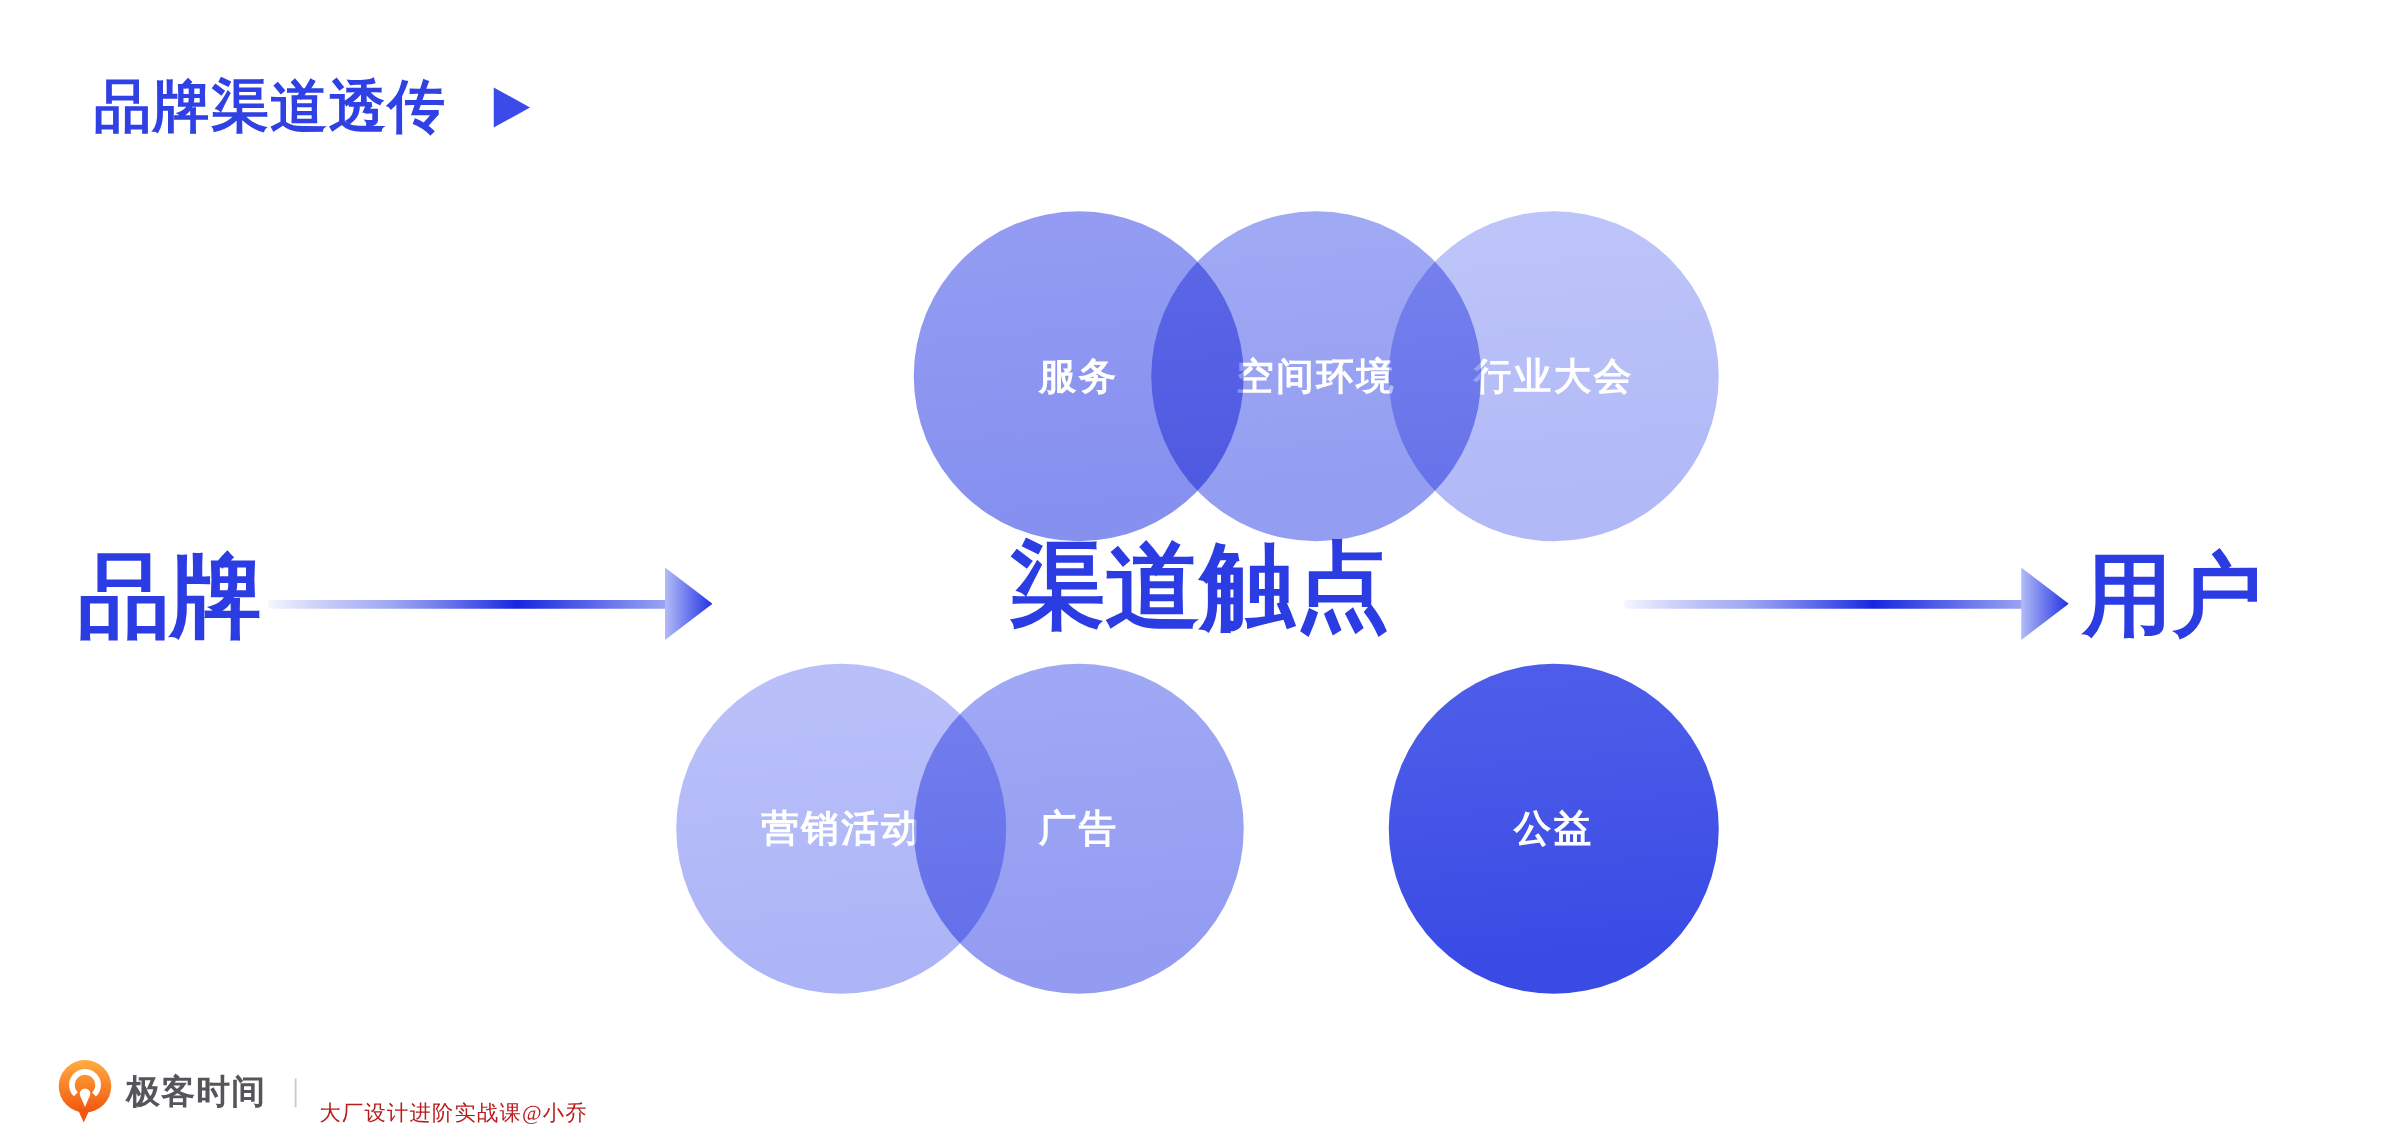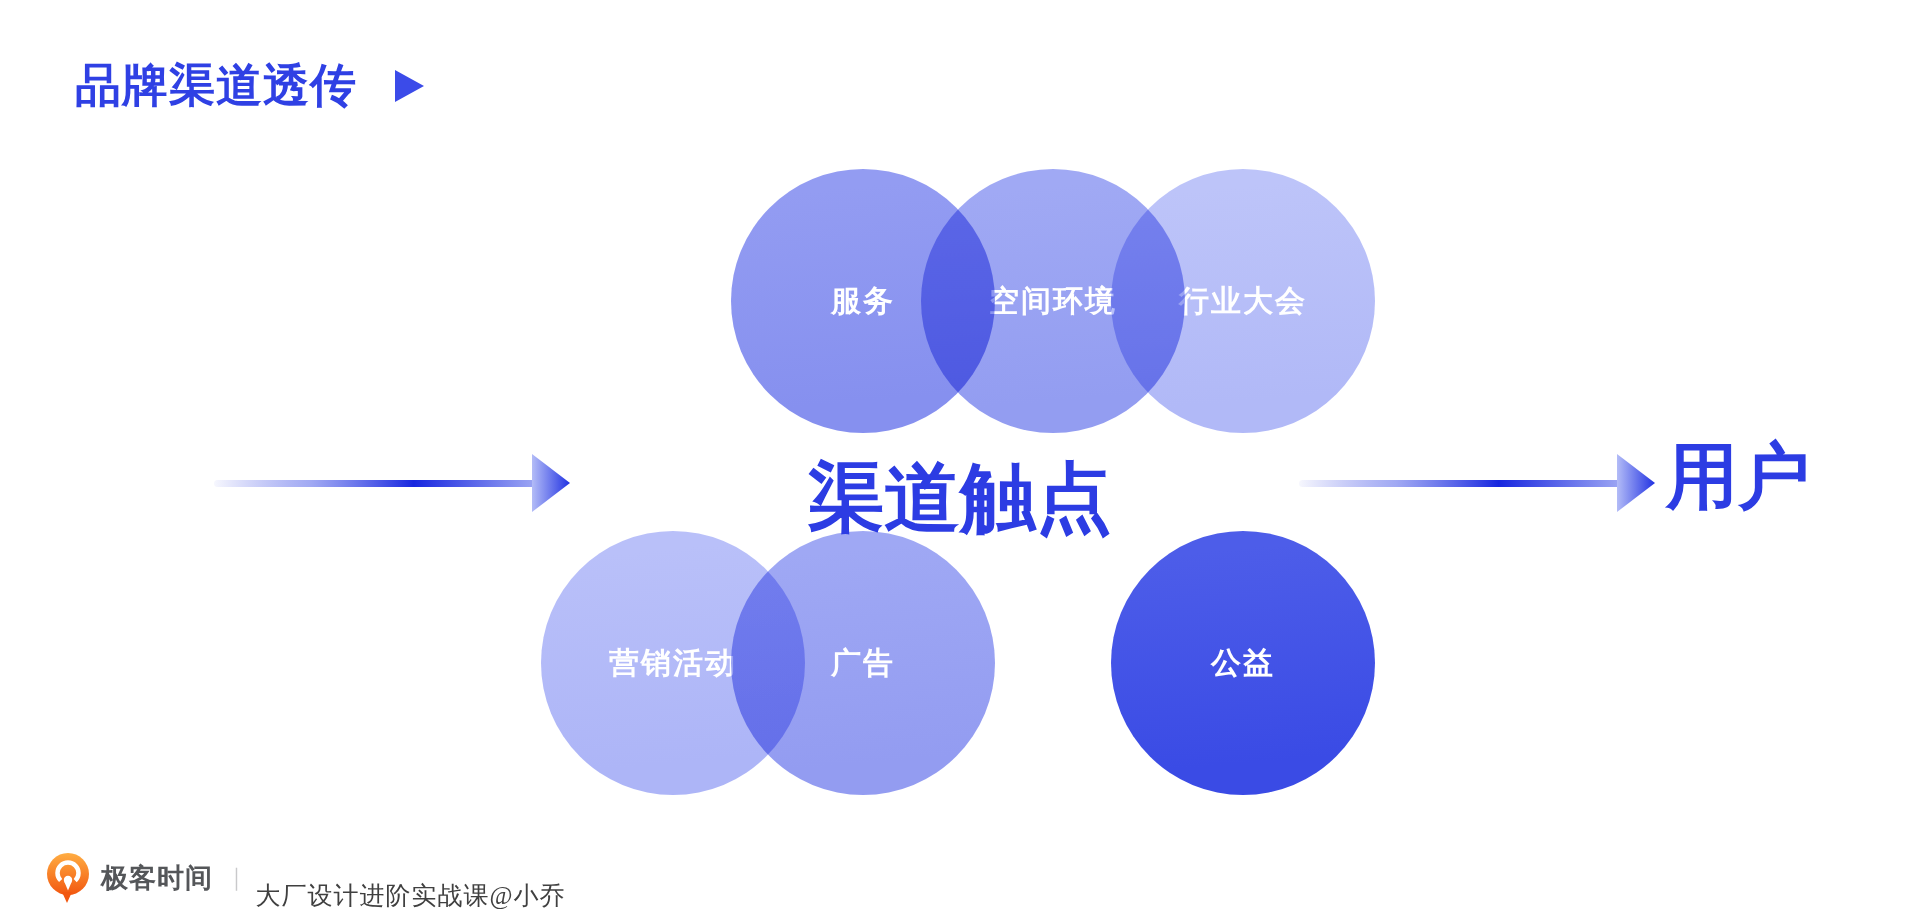--- a/index.html
+++ b/index.html
@@ -41,21 +41,21 @@
   .big-word {
     position: absolute;
     font-weight: bold;
     color: #2C3CE3;
     line-height: 1;
     white-space: nowrap;
   }
   .word-left  { left: 62px;  top: 441px; font-size: 74px; }
   .word-right { left: 1666px; top: 441px; font-size: 72px; }
   .word-center {
-    left: 50%; top: 460px;
+    left: 50%; top: 432px;
     transform: translateX(-50%);
     font-size: 76px;
     z-index: 5;
   }
 
   
   .flow-arrow { position: absolute; top: 452px; }
   .arrow-left  { left: 214px; }
   .arrow-right { left: 1299px; }
 
@@ -100,36 +100,37 @@
     color: #545659;
     letter-spacing: 1px;
   }
   .footer-sep {
     margin: 0 8px 0 12px;
     font-size: 23px;
     color: #C9C9CB;
     font-weight: normal;
   }
   .footer-course {
-    font-size: 25px;
-    color: #404040;
+    font-size: 17px;
+    color: #b91c1c;
     letter-spacing: 1px;
     margin-top: 36px;
   }
 </style>
 </head>
 <body>
 
 <div class="canvas">
 
   <div class="header">
     <div class="page-title">品牌渠道透传</div>
     <div class="title-triangle"></div>
   </div>
 
+  <div class="big-word word-left">品牌</div>
 
   <svg class="flow-arrow arrow-left" width="356" height="62" viewBox="0 0 356 62">
     <defs>
       <linearGradient id="lineGrad1" x1="0" y1="0" x2="1" y2="0">
         <stop offset="0%" stop-color="#2B3AE2" stop-opacity="0.04"></stop>
         <stop offset="30%" stop-color="#5463EA" stop-opacity="0.55"></stop>
         <stop offset="62%" stop-color="#1726DF" stop-opacity="1"></stop>
         <stop offset="100%" stop-color="#98A2F3" stop-opacity="0.95"></stop>
       </linearGradient>
       <linearGradient id="headGrad1" x1="0" y1="0" x2="1" y2="0">

